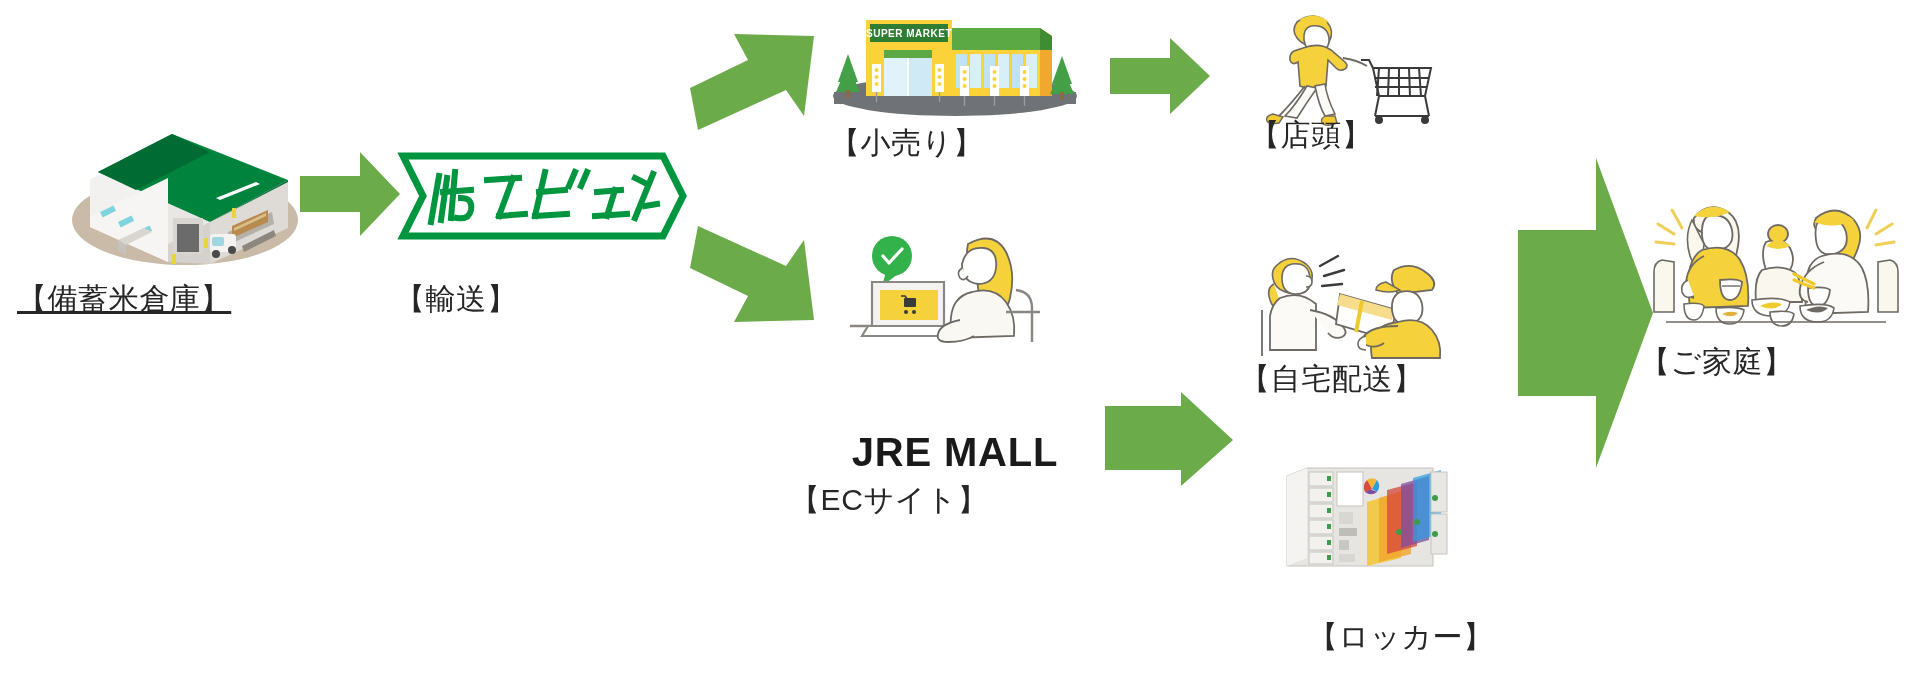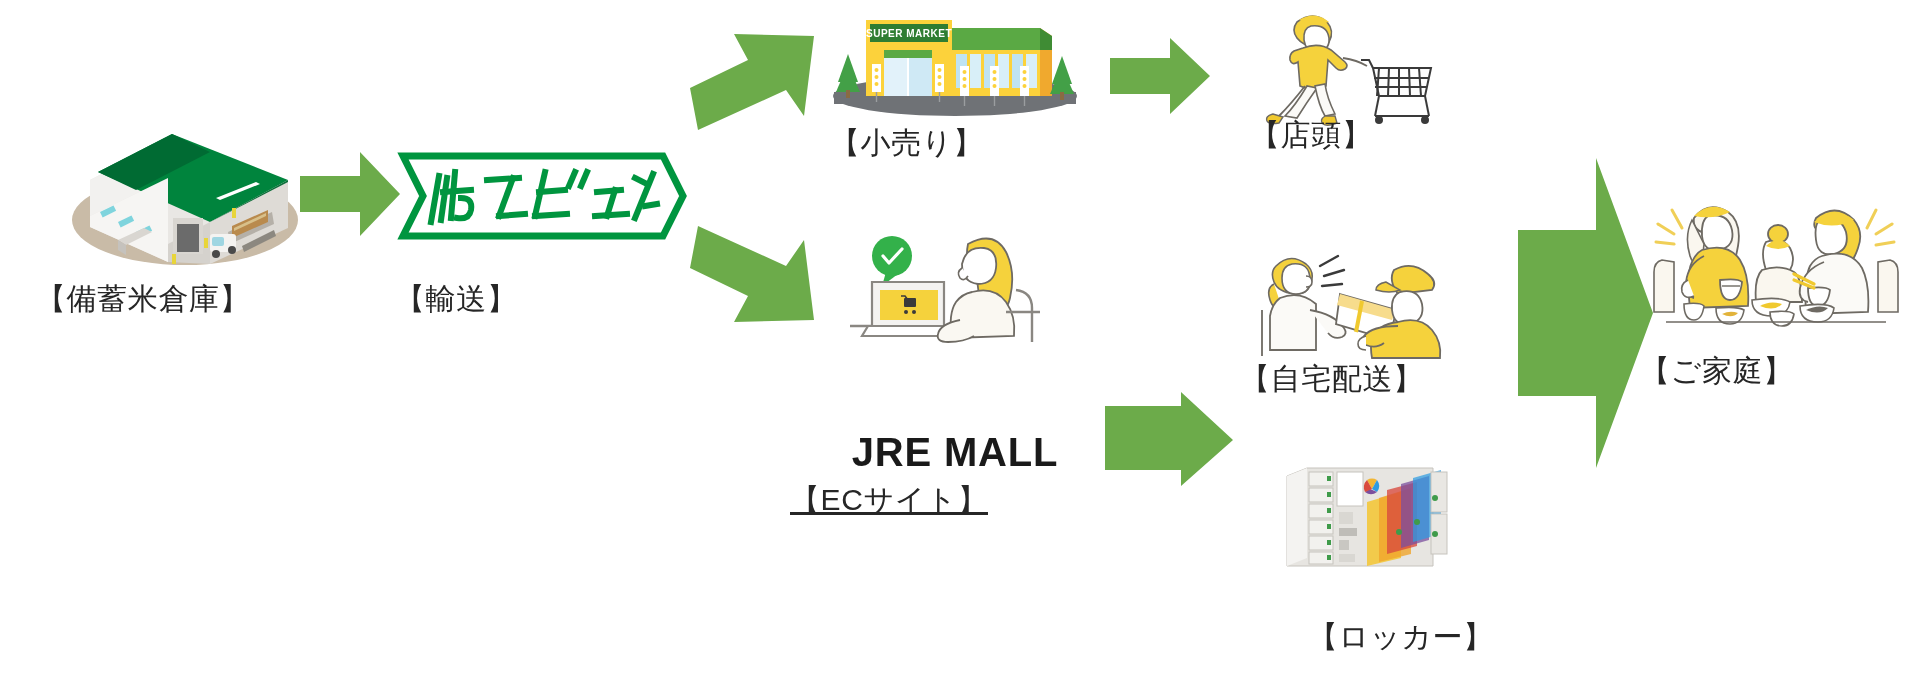--- a/index.html
+++ b/index.html
@@ -58,21 +58,21 @@
     <polygon points="168,120 212,100 214,112 170,132" fill="#b5b0a8"></polygon>
     <polygon points="172,114 208,98 208,110 172,126" fill="#b98a4d"></polygon>
     <polygon points="174,116 206,101 206,104 174,119" fill="#d8c08a"></polygon>
     <rect x="150" y="122" width="26" height="18" rx="3" fill="#f4f3f1"></rect>
     <rect x="152" y="125" width="12" height="9" rx="2" fill="#9fd6e2"></rect>
     <circle cx="156" cy="142" r="4" fill="#4a4a4a"></circle>
     <circle cx="172" cy="138" r="4" fill="#4a4a4a"></circle>
     <polygon points="182,134 214,118 216,124 184,140" fill="#8c8880"></polygon>
   </svg>
 </div>
-<div class="label" style="left:36px;top:282px;width:300px;">【備蓄米倉庫】</div>
+<div class="label" style="left:17px;top:282px;width:300px;text-decoration:underline;">【備蓄米倉庫】</div>
 
 <div class="arrow" style="left:300px;top:148px;width:100px;height:92px;">
   <svg width="100" height="92" viewBox="0 0 100 92">
     <polygon points="0,28 60,28 60,4 100,46 60,88 60,64 0,64" fill="#6cab4a"></polygon>
   </svg>
 </div>
 
 <div class="node" style="left:395px;top:148px;width:290px;height:96px;">
   <svg width="290" height="96" viewBox="0 0 290 96">
 
@@ -263,21 +263,21 @@
 
     <path d="M122,64 q22,-6 34,10 q10,14 8,34 l-62,2 q-4,-24 4,-36 q6,-8 16,-10 z" fill="#faf8f2" stroke="#6e6a63" stroke-width="1.8"></path>
 
     <path d="M110,92 q-20,4 -22,14 q-2,8 10,8 q16,0 26,-6" fill="#faf8f2" stroke="#6e6a63" stroke-width="1.8"></path>
 
     <path d="M166,62 q16,2 16,18 l0,34" fill="none" stroke="#8a8782" stroke-width="2.4"></path>
     <path d="M156,84 l34,0" fill="none" stroke="#8a8782" stroke-width="2.4"></path>
   </svg>
 </div>
 <div class="jre-wordmark" style="left:790px;top:430px;width:330px;">JRE MALL</div>
-<div class="label" style="left:790px;top:483px;width:330px;text-decoration:underline;">【ECサイト】</div>
+<div class="label" style="left:790px;top:483px;width:330px;">【ECサイト】</div>
 
 <div class="arrow" style="left:1105px;top:392px;width:130px;height:100px;">
   <svg width="130" height="100" viewBox="0 0 130 100">
     <polygon points="0,14 76,14 76,0 128,48 76,94 76,78 0,78" fill="#6cab4a"></polygon>
   </svg>
 </div>
 
 <div class="node" style="left:1258px;top:248px;width:190px;height:110px;">
   <svg width="190" height="110" viewBox="0 0 190 110">
 
@@ -426,13 +426,13 @@
     <path d="M104,112 q28,-4 38,2 q-2,14 -18,14 q-20,0 -20,-16 z" fill="#ffffff" stroke="#6e6a63" stroke-width="1.6"></path>
     <path d="M112,118 q10,-6 22,-2 q-8,8 -22,2 z" fill="#f0c92f"></path>
     <path d="M122,124 q20,-2 24,2 q-2,12 -12,12 q-12,0 -12,-14 z" fill="#ffffff" stroke="#6e6a63" stroke-width="1.6"></path>
     <path d="M152,118 q26,-4 34,2 q-2,14 -16,14 q-18,0 -18,-16 z" fill="#ffffff" stroke="#6e6a63" stroke-width="1.6"></path>
     <path d="M158,122 q12,-6 22,-2 q-8,8 -22,2 z" fill="#6e6a63"></path>
     <path d="M74,126 q8,-4 16,-1 q-6,6 -16,1 z" fill="#e2b33a"></path>
 
     <line x1="18" y1="134" x2="238" y2="134" stroke="#6e6a63" stroke-width="1.6"></line>
   </svg>
 </div>
-<div class="label" style="left:1640px;top:354px;width:270px;">【ご家庭】</div>
+<div class="label" style="left:1640px;top:345px;width:270px;">【ご家庭】</div>
 
 </body></html>

